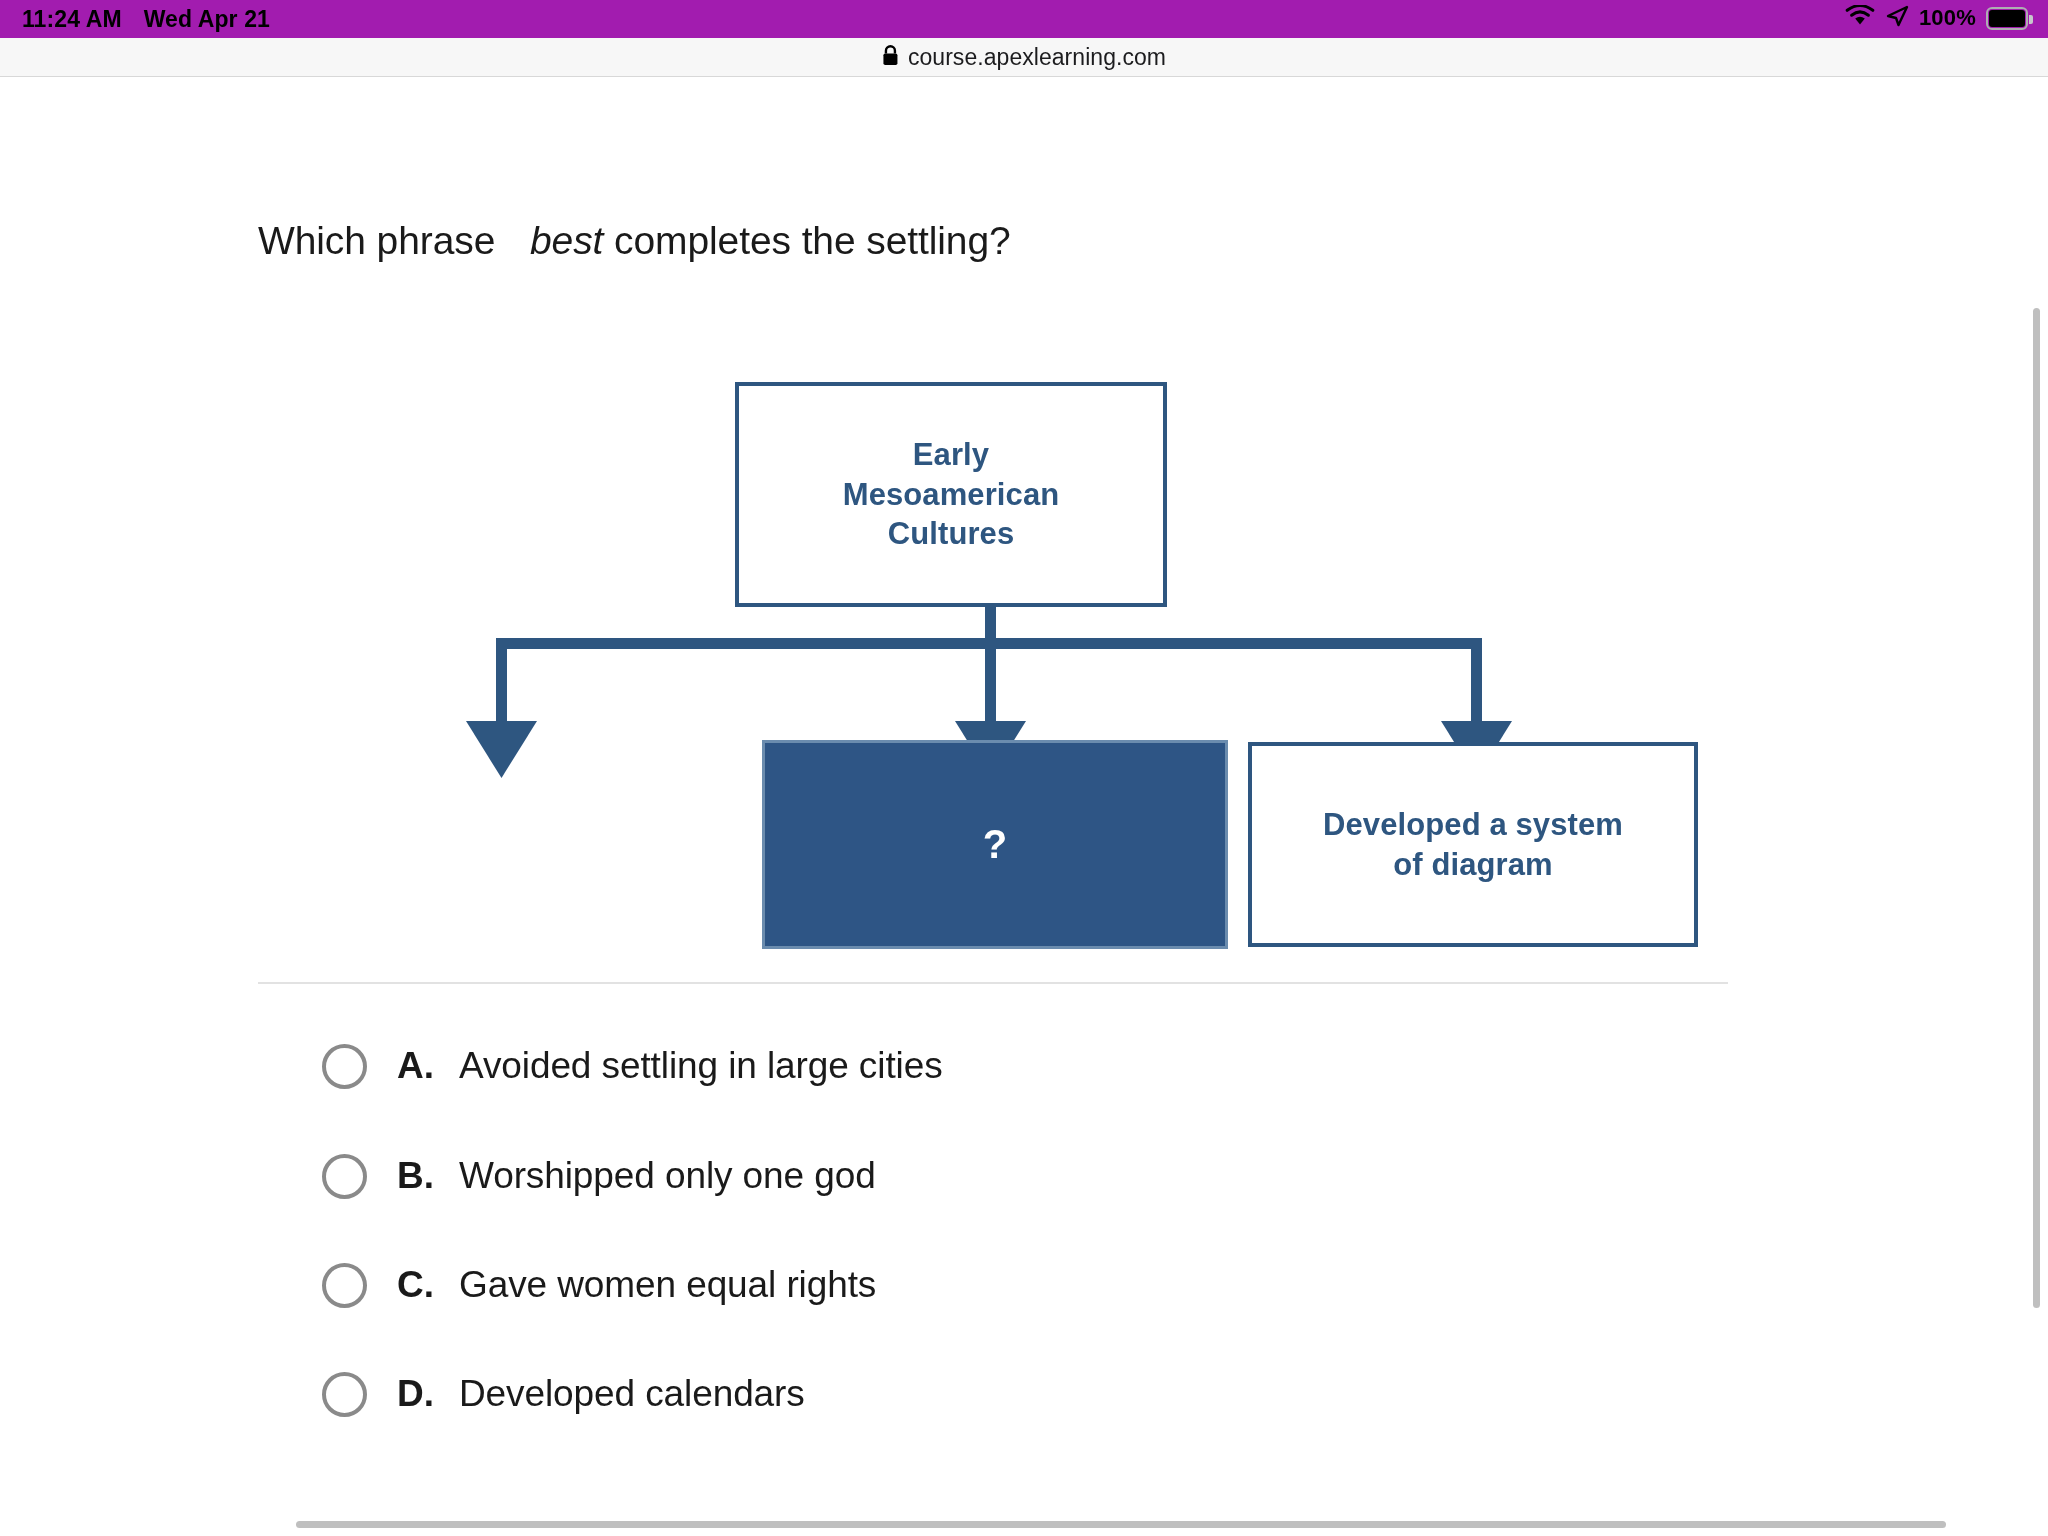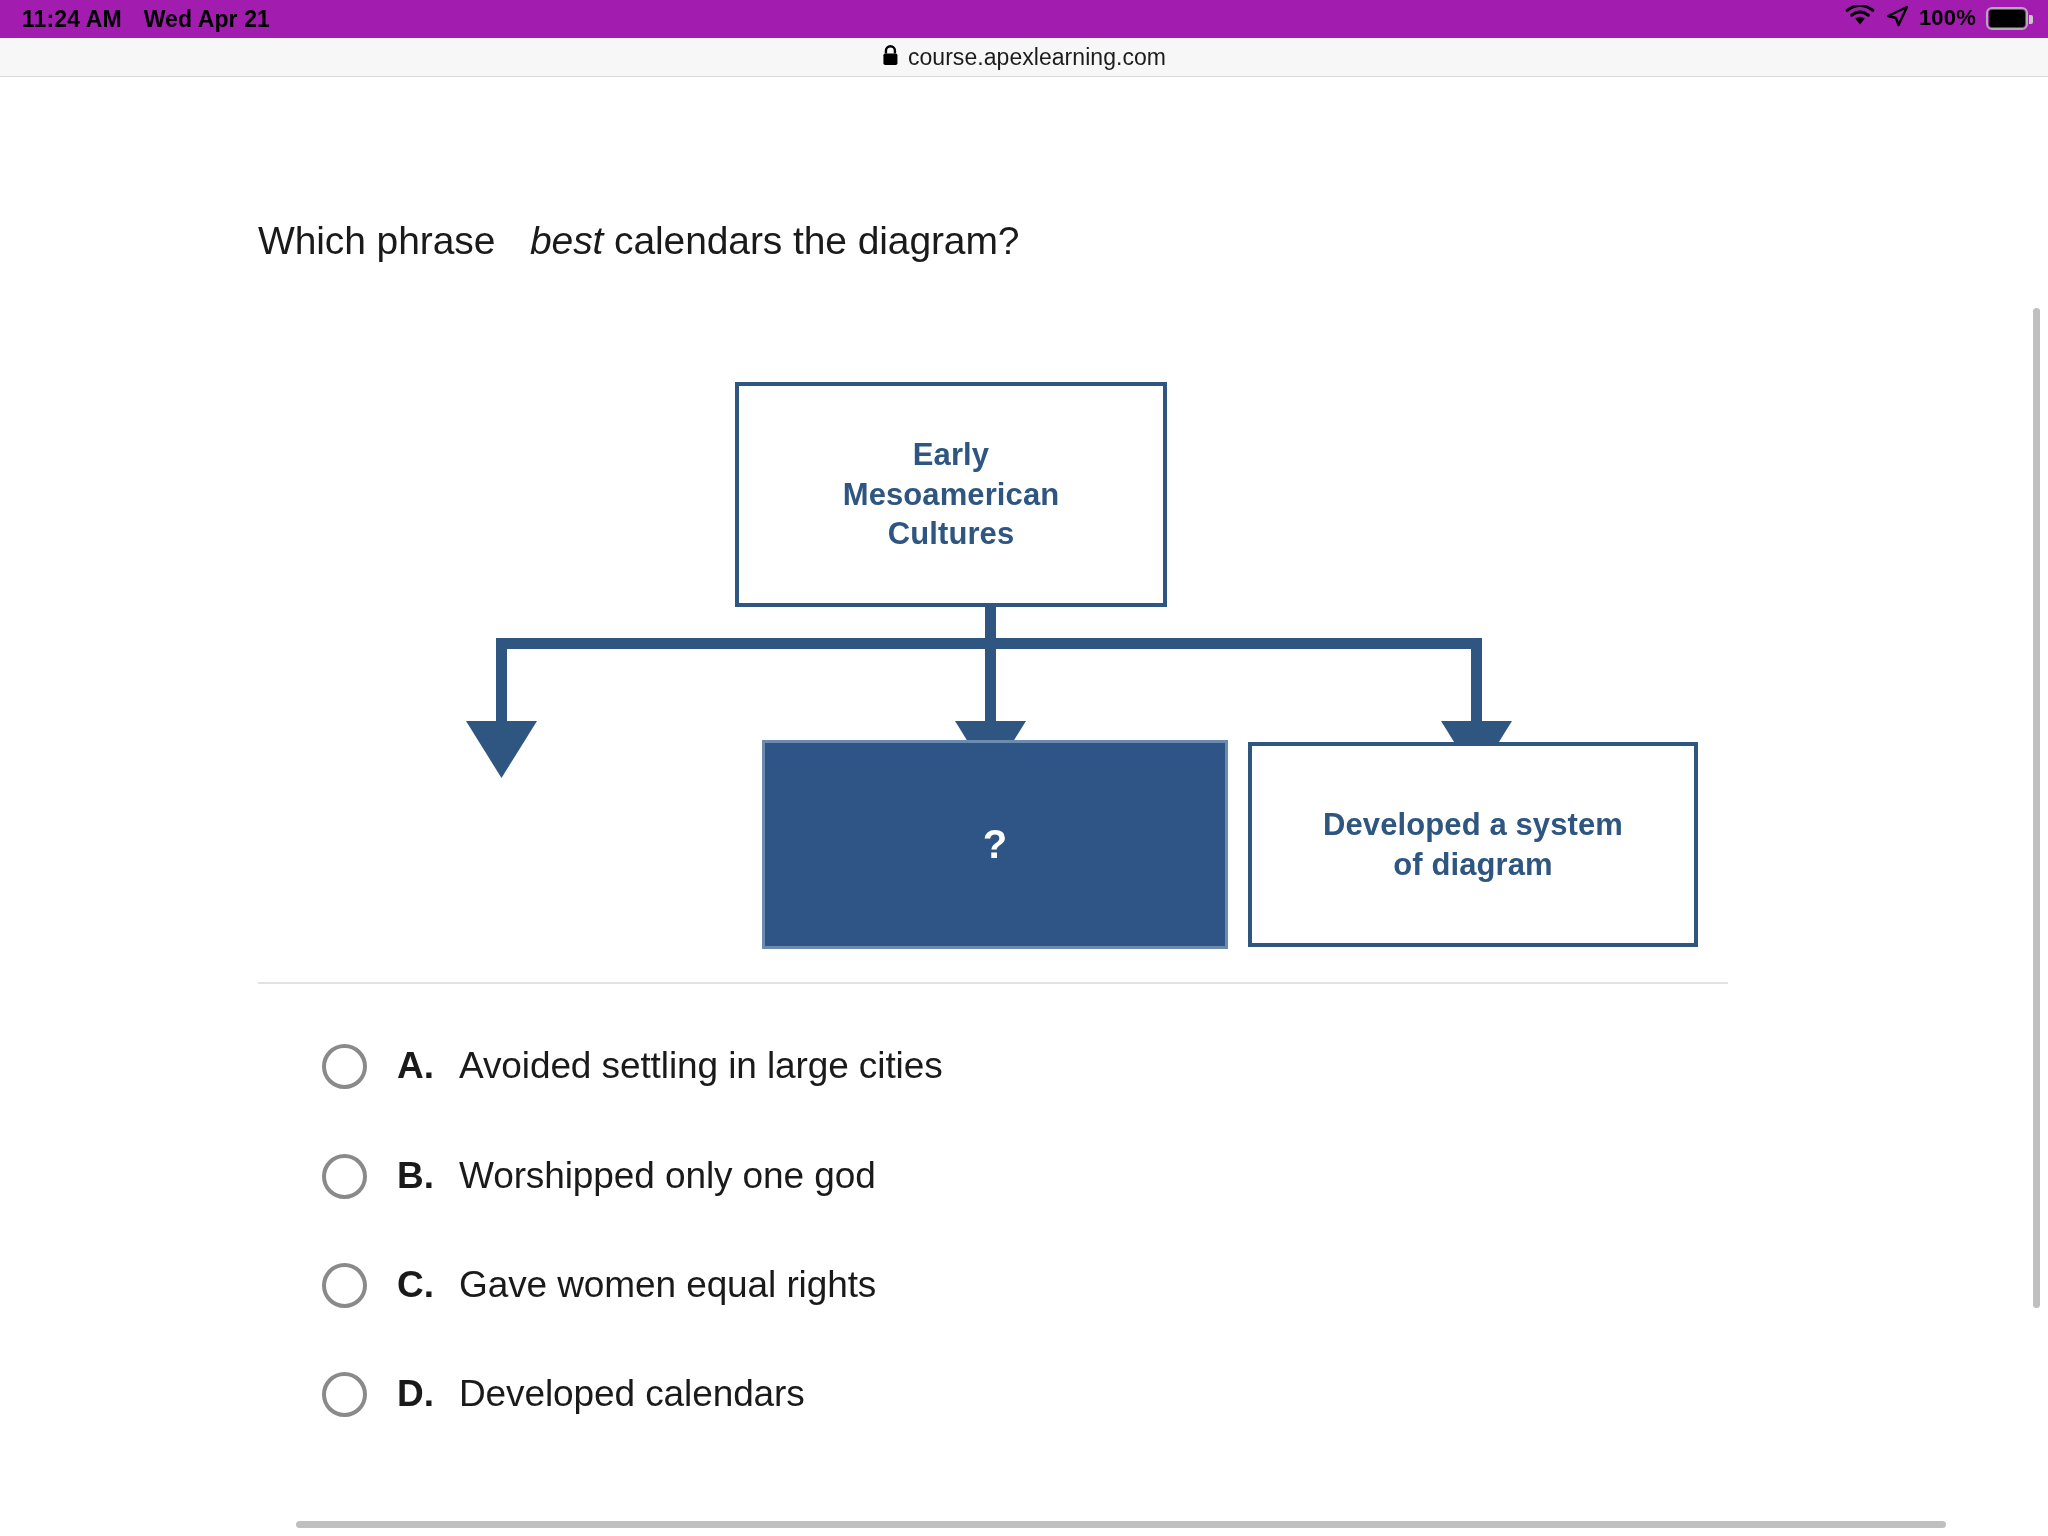--- a/index.html
+++ b/index.html
@@ -322,21 +322,21 @@
     </span>
     <span class="url-text">course.apexlearning.com</span>
   </div>
 </div>
 
 <div class="page">
 
   <div class="q-stub"></div>
 
   <div class="question">
-    <span>Which phrase </span><i>best</i><span> calendars the diagram?</span>
+    <span>Which phrase </span><i>best</i><span> completes the settling?</span>
   </div>
 
   <div class="diagram">
 
     <svg class="connectors" viewBox="0 0 2048 650" preserveAspectRatio="none">
 
       <rect x="985" y="305" width="11" height="31" fill="#2e5680"></rect>
 
       <rect x="496" y="336" width="986" height="11" fill="#2e5680"></rect>
 

